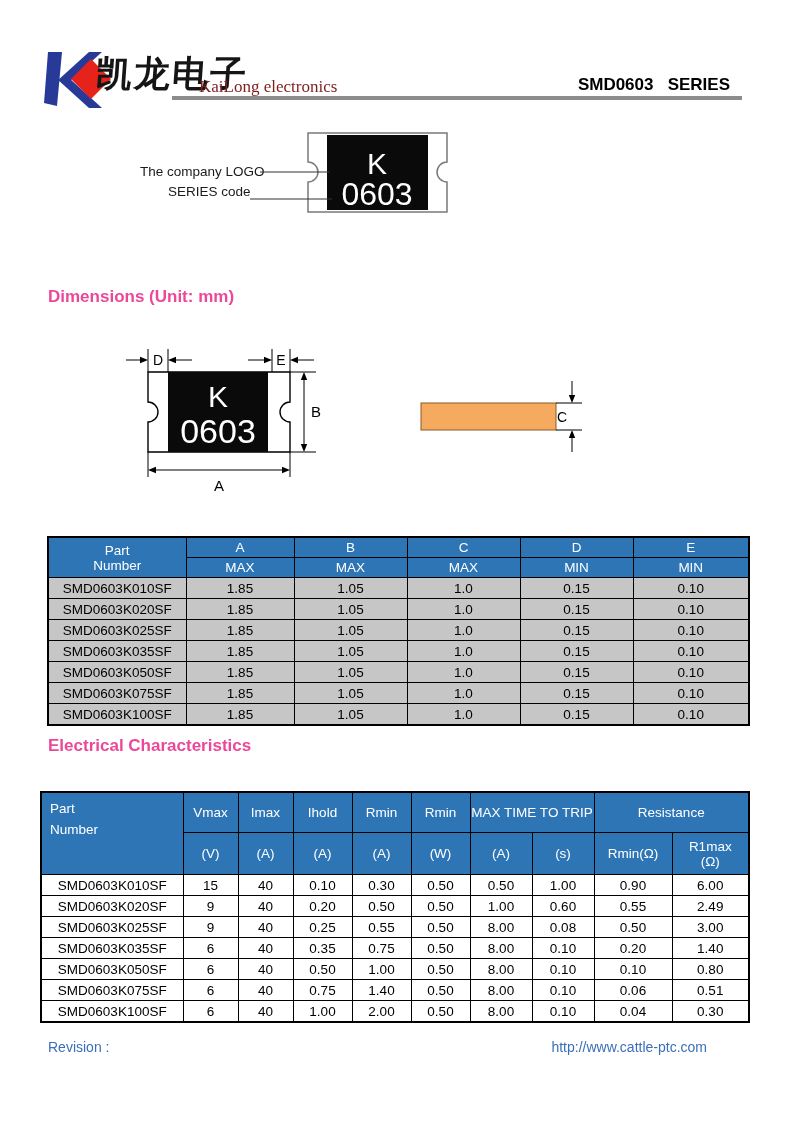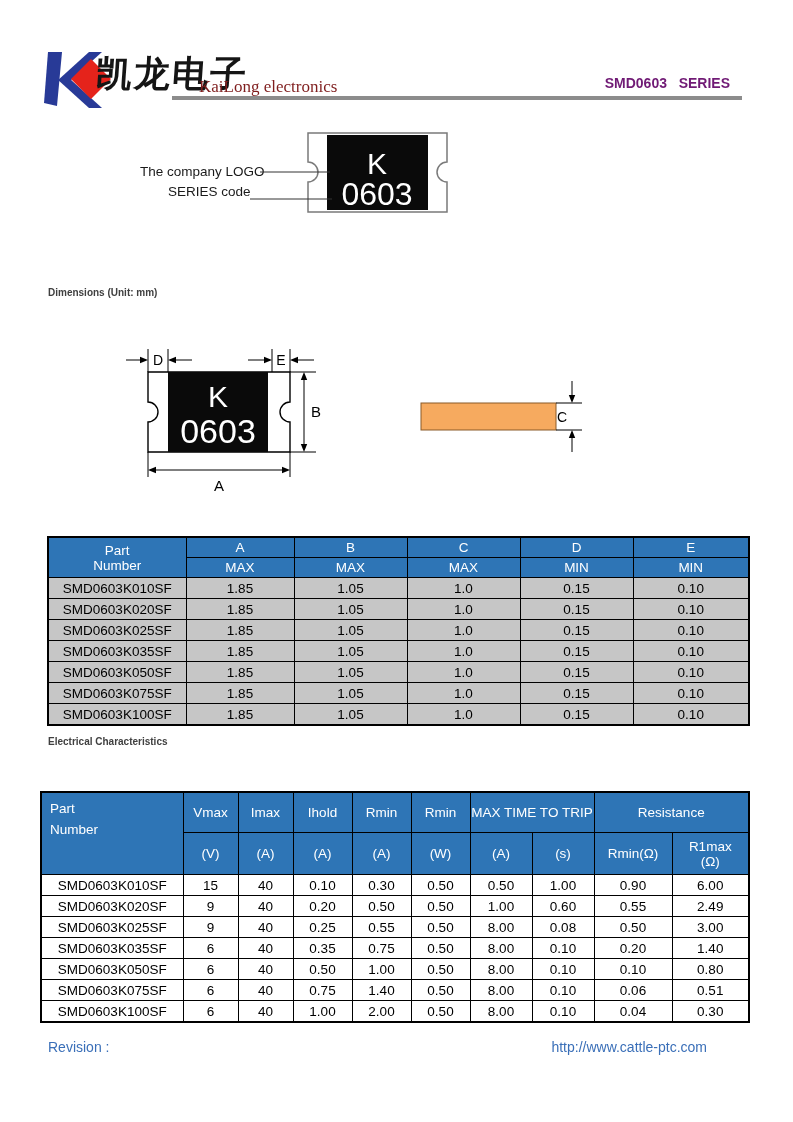--- a/index.html
+++ b/index.html
@@ -4,25 +4,25 @@
 <style>
   html,body{margin:0;padding:0;background:#fff;}
   .page{position:relative;width:793px;height:1122px;background:#ffffff;
         font-family:"Liberation Sans",sans-serif;overflow:hidden;color:#000;}
   .abs{position:absolute;}
 
   
   .cn-name{font-size:36px;font-weight:bold;color:#151515;letter-spacing:2px;
            font-family:"DejaVu Sans",sans-serif;transform:skewX(-4deg);}
   .en-name{font-size:17px;color:#7f1d1d;font-family:"Liberation Serif",serif;}
-  .series-title{font-size:14px;font-weight:bold;color:#701a75;white-space:pre;}
+  .series-title{font-size:17px;font-weight:bold;color:#000000;white-space:pre;}
   .rule{background:#8C8C8C;}
 
   
-  .heading{font-size:10px;font-weight:bold;color:#404040;text-align:center;}
+  .heading{font-size:17px;font-weight:bold;color:#ec4899;text-align:center;}
 
   
   table{border-collapse:collapse;table-layout:fixed;border-radius:25px;}
   .dim-table{border:2px solid #000;}
   .dim-table th,.dim-table td{border:1px solid #000;text-align:center;
       font-size:13.5px;font-weight:normal;padding:0;overflow:hidden;}
   .dim-table th{background:#2E75B6;color:#fff;height:19px;}
   .dim-table td{background:#C6C6C6;height:20px;}
 
   .elec-table{border:2px solid #000;}

